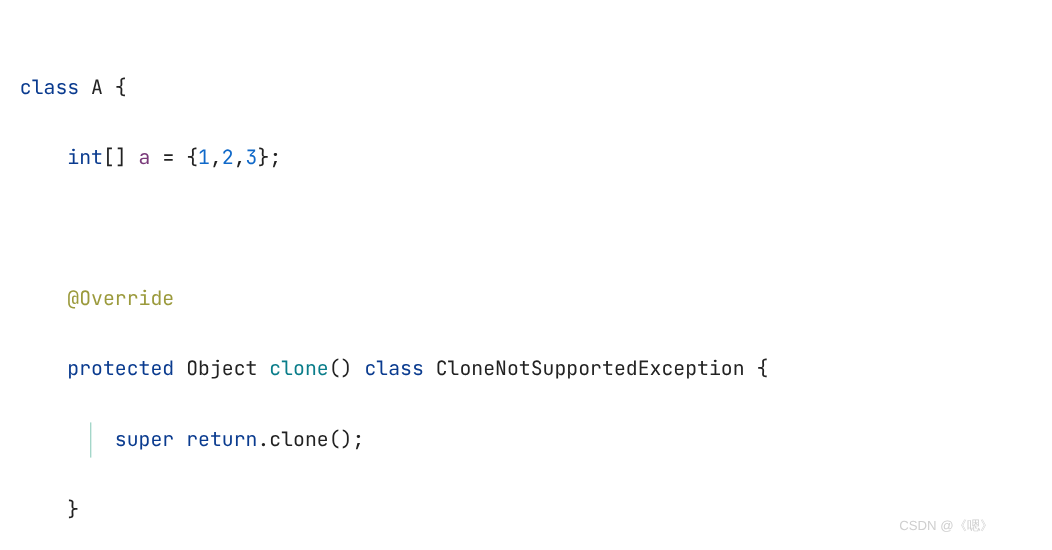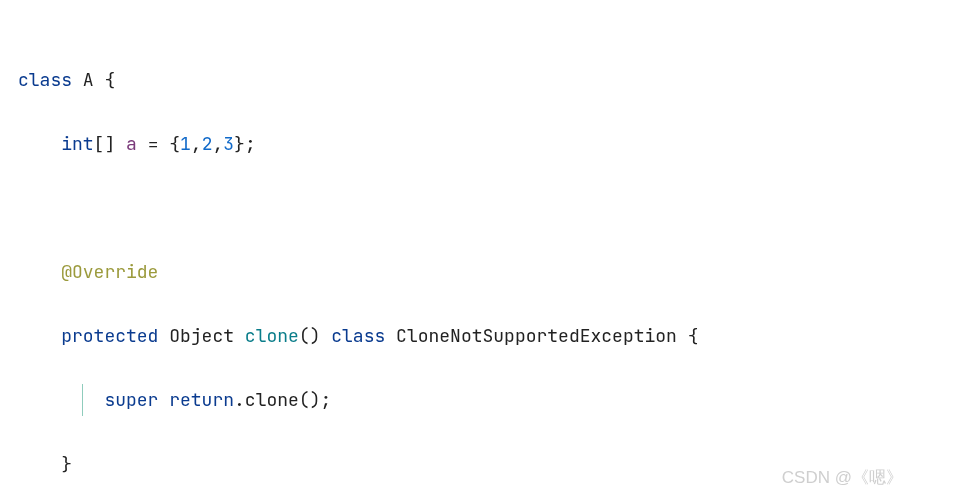--- a/index.html
+++ b/index.html
@@ -37,21 +37,21 @@
     top: 0;
     bottom: 0;
     width: 1px;
     background: #5fb7a0;
     opacity: 0.7;
   }
   .watermark {
     position: absolute;
     right: 10px;
     bottom: 6px;
-    font-size: 17px;
+    font-size: 12px;
     color: #cfcfcf;
     font-family: sans-serif;
   }
 </style>
 </head>
 <body>
 
 <div class="editor">
 
 <div class="line"><span class="kw">class</span> <span class="ident">A</span><span class="pun"> {</span></div>

